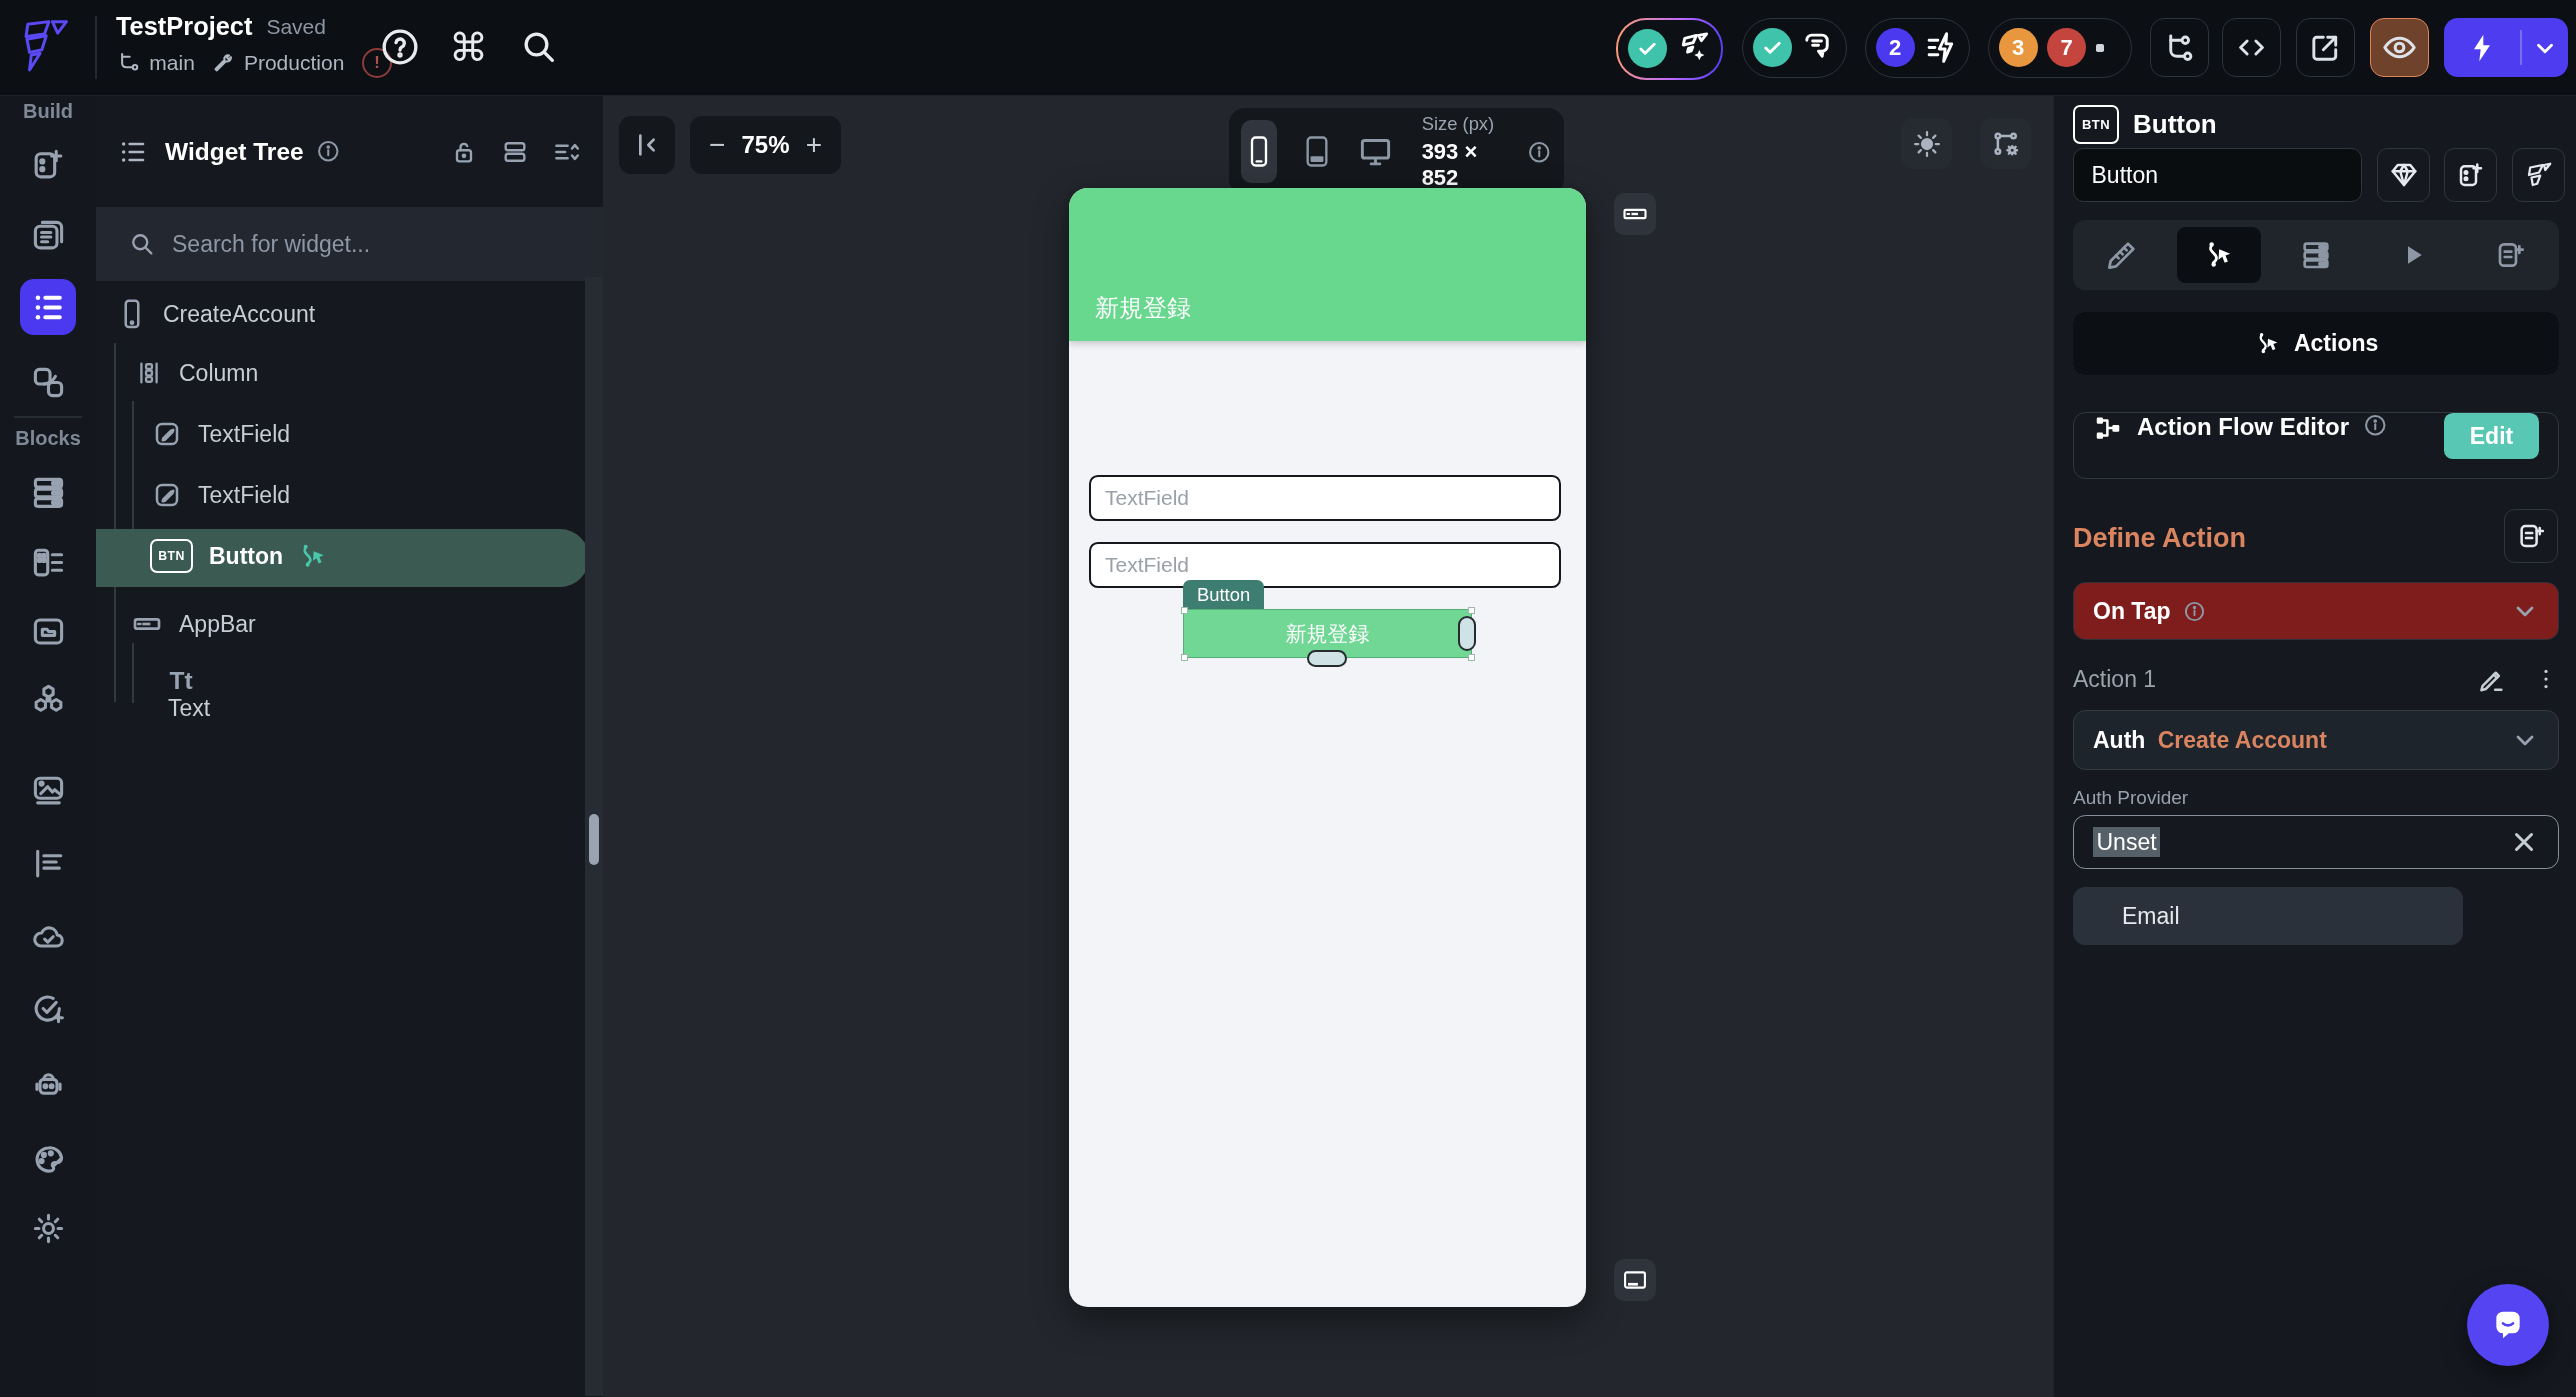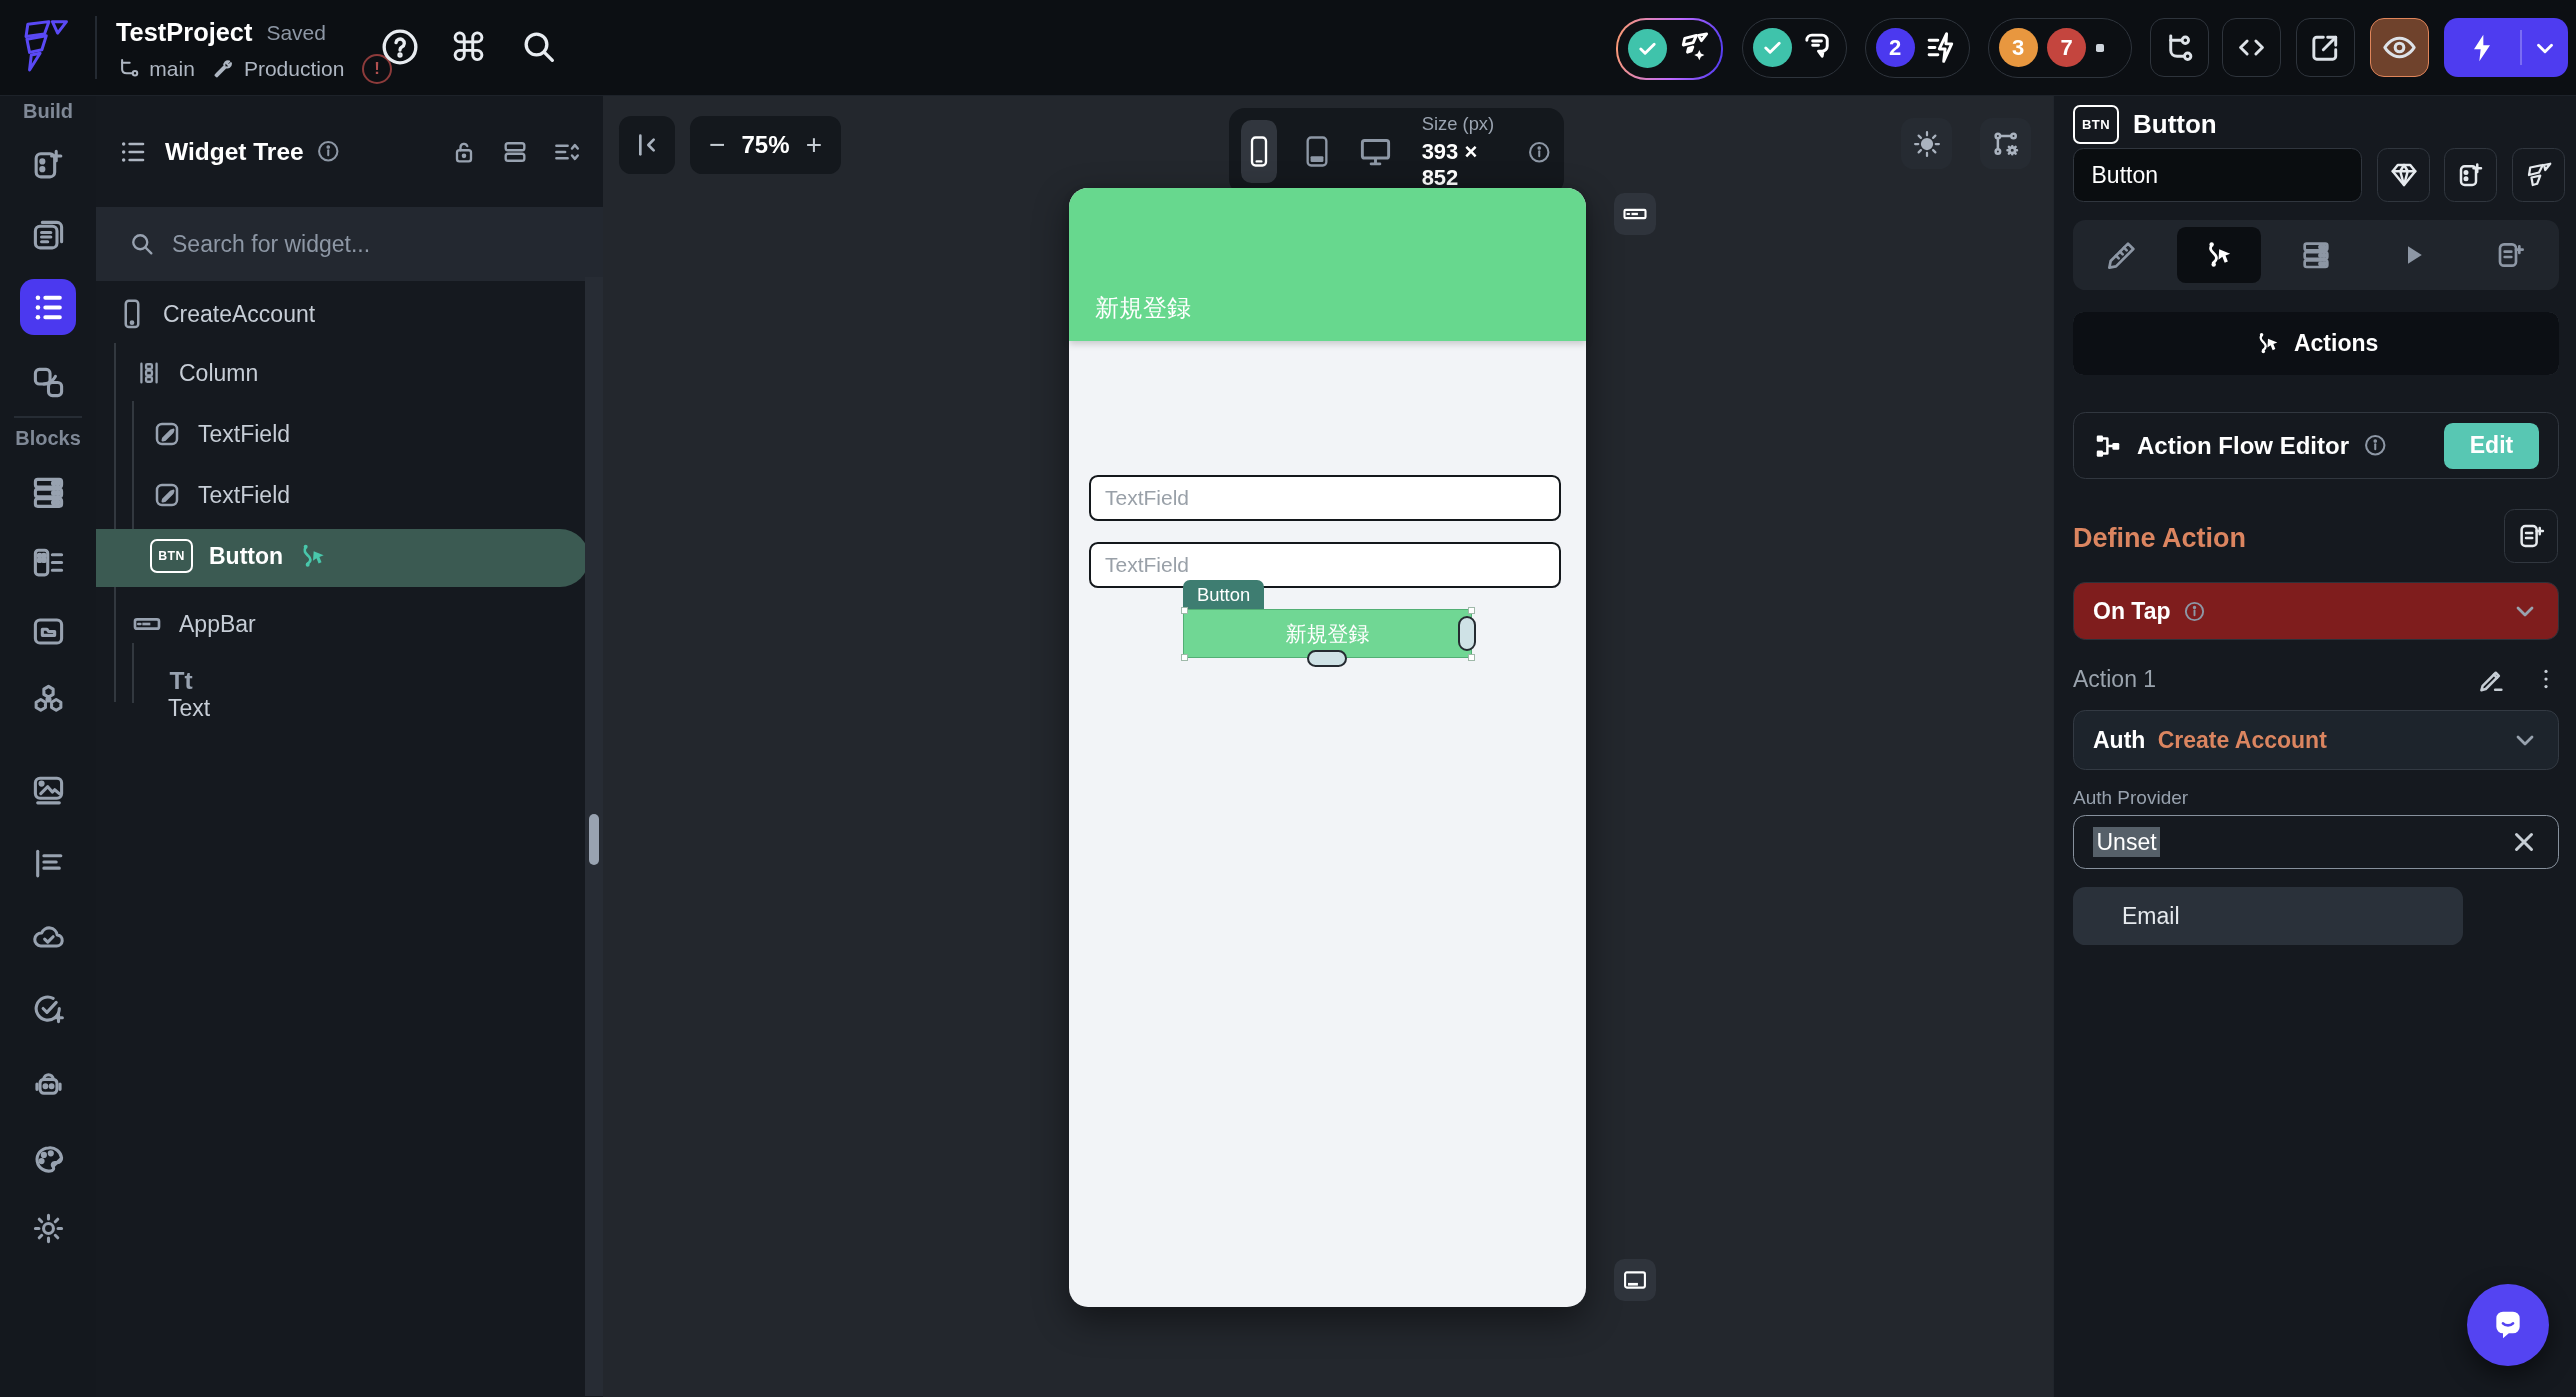--- a/index.html
+++ b/index.html
@@ -7,21 +7,21 @@
        font-family:"Liberation Sans",sans-serif;color:#e8ecf1;background:#23272d;}
   .abs{position:absolute;}
   svg{display:block;}
   .ic{stroke:currentColor;fill:none;stroke-width:2;stroke-linecap:round;stroke-linejoin:round;}
 
   
   .topbar{left:0;top:0;width:2576px;height:95px;background:#0c0f13;border-bottom:1.8px solid #1d2229;}
   .logo{left:14px;top:14px;width:61px;height:67px;color:#5a49f5;display:flex;align-items:center;justify-content:center;}
   .tb-divider{left:95px;top:16px;width:1.8px;height:63px;background:#242a32;}
   .proj-block{left:116px;top:12.3px;display:flex;flex-direction:column;gap:7px;}
-  .proj-row{display:flex;align-items:center;gap:14px;margin-top:6px;}
+  .proj-row{display:flex;align-items:center;gap:14px;}
   .proj-name{font-size:25.4px;font-weight:bold;color:#fff;}
   .proj-saved{font-size:21px;color:#8d97a5;}
   .env-row{display:flex;align-items:center;gap:8.8px;color:#aeb6c2;font-size:21px;}
   .warn-circ{width:26px;height:26px;border:2.2px solid #8d3b3b;border-radius:50%;color:#b25050;
              display:flex;align-items:center;justify-content:center;font-size:16.7px;font-weight:bold;}
   .tb-icon{color:#e8ecf1;}
   .pill{height:58px;border:1.8px solid #2e343c;border-radius:30px;display:flex;align-items:center;padding:0 9.6px;gap:9.6px;background:#0c0f13;}
   .pill.grad{border:2.6px solid transparent;background:linear-gradient(#0d1014,#0d1014) padding-box,
              linear-gradient(100deg,#ff9d6b,#c06bff 55%,#4b39ef) border-box;}
   .bcirc{width:39px;height:39px;border-radius:50%;display:flex;align-items:center;justify-content:center;
@@ -101,21 +101,21 @@
               border-radius:10.5px;color:#fff;font-size:23px;padding:0 17.5px;box-sizing:border-box;font-family:"Liberation Sans",sans-serif;}
   .mini-btn{position:absolute;top:52px;width:53px;height:54px;border:1.8px solid #30363e;border-radius:10.5px;
             display:flex;align-items:center;justify-content:center;color:#e6eaee;box-sizing:border-box;}
   .tabstrip{position:absolute;left:19px;top:124px;width:486px;height:70px;background:#20252c;border-radius:12.3px;display:flex;}
   .tabcell{flex:1;display:flex;align-items:center;justify-content:center;color:#8d97a5;}
   .tabcell .on-bg{background:#0b0e12;border-radius:8.8px;width:84px;height:56px;display:flex;align-items:center;justify-content:center;color:#fff;}
   .segtabs{position:absolute;left:19px;top:216px;width:486px;height:63px;background:#2a3037;border-radius:10.5px;display:flex;overflow:hidden;}
   .seg{flex:1;display:flex;align-items:center;justify-content:center;gap:12.3px;font-size:23px;color:#98a2ae;}
   .seg.on{background:#0c0f14;border-radius:10.5px;color:#fff;font-weight:bold;}
   .afe-card{position:absolute;left:19px;top:316px;width:486px;height:67px;border:1.8px solid #31373f;border-radius:12.3px;
-            display:flex;align-items:center;padding:0 19px;box-sizing:border-box;gap:14px;}
+            display:flex;align-items:flex-start;padding:0 19px;box-sizing:border-box;gap:14px;}
   .afe-label{font-size:24px;font-weight:bold;color:#fff;}
   .edit-btn{margin-left:auto;width:95px;height:46px;background:#58c7b3;border-radius:8.8px;color:#fff;
             font-size:23px;font-weight:bold;display:flex;align-items:center;justify-content:center;}
   .define{position:absolute;left:19px;top:427px;font-size:27px;font-weight:bold;color:#db8560;}
   .docadd-btn{position:absolute;left:450px;top:413px;width:54px;height:54px;border:1.8px solid #31373f;border-radius:10.5px;
               display:flex;align-items:center;justify-content:center;color:#e6eaee;box-sizing:border-box;}
   .select{position:absolute;left:19px;width:486px;border-radius:12.3px;display:flex;align-items:center;
           padding:0 19px;box-sizing:border-box;gap:12.3px;}
   .ontap{top:486px;height:58px;background:#7f1d1d;border:1.8px solid #2c323a;}
   .ontap .t{font-size:23px;font-weight:bold;color:#fff;}

